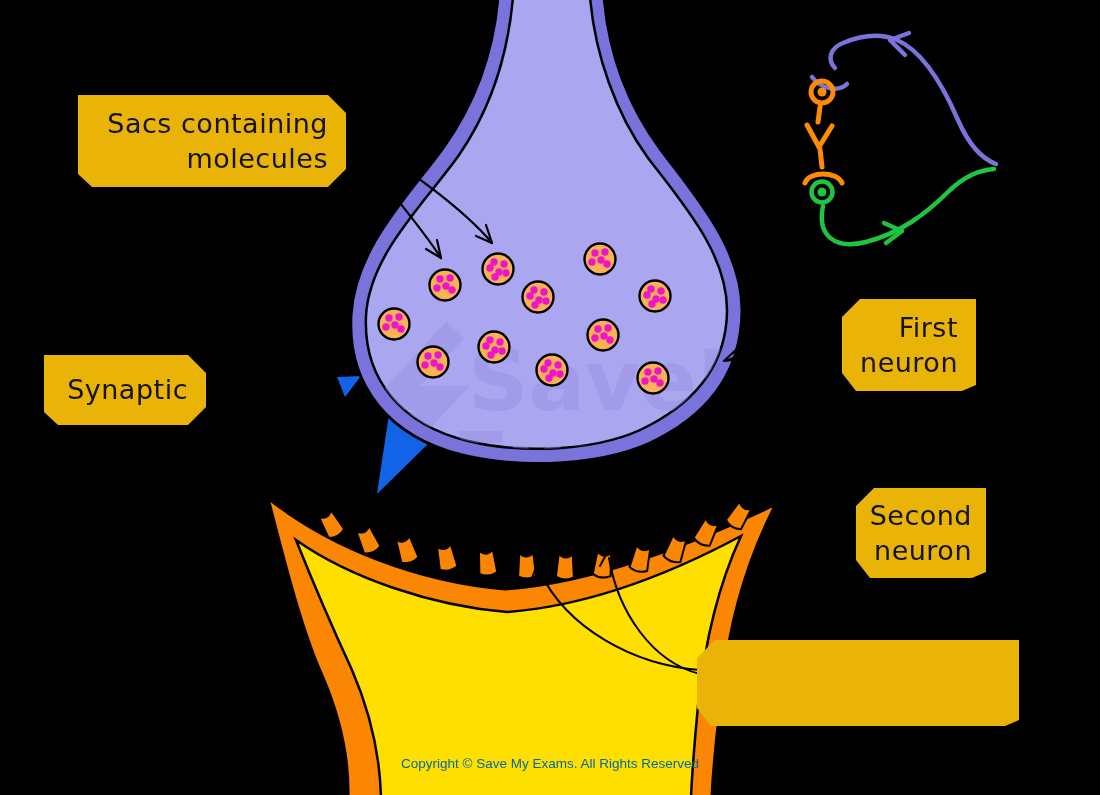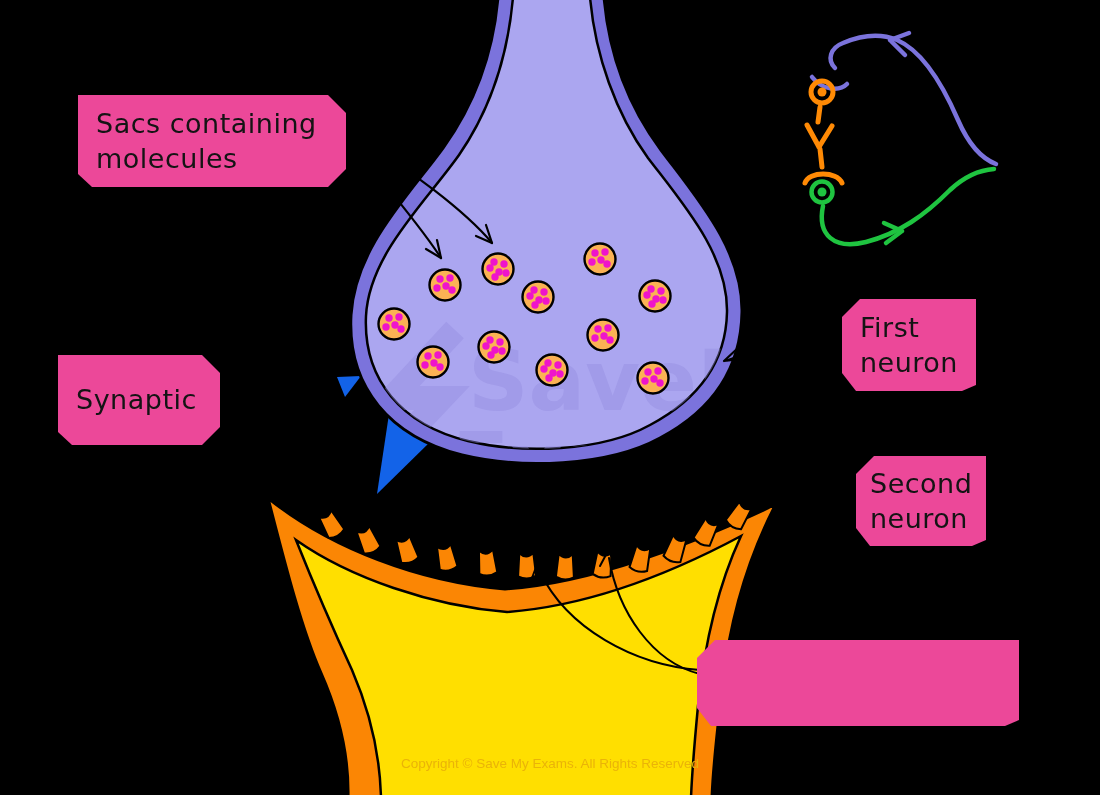--- a/index.html
+++ b/index.html
@@ -2,34 +2,35 @@
 <html><head>
 <meta charset="utf-8">
 <style>
   html,body{margin:0;padding:0;background:#000;}
   #canvas{
     position:relative;width:1100px;height:795px;background:#000;
     overflow:hidden;font-family:"DejaVu Sans",sans-serif;
   }
   #scene{position:absolute;left:0;top:0;}
   .label-box{
-    position:absolute;background:#ec4899;color:#141414;
+    position:absolute;background:#eab308;color:#141414;
     font-size:27px;line-height:1.3;display:flex;flex-direction:column;
     justify-content:center;padding:6px 18px;box-sizing:border-box;
     letter-spacing:0.5px;
+    align-items:flex-end;
   }
   .cut-right{clip-path:polygon(0 0,calc(100% - 18px) 0,100% 18px,100% calc(100% - 18px),calc(100% - 18px) 100%,14px 100%,0 calc(100% - 13px));}
   .cut-left{clip-path:polygon(18px 0,100% 0,100% calc(100% - 6px),calc(100% - 14px) 100%,14px 100%,0 calc(100% - 18px),0 18px);margin-top:12px;}
   .connector{position:absolute;width:30px;height:16px;}
   .connector.side-right{right:-29px;}
   .connector.side-left{left:-29px;}
   .lbl-line{display:block;white-space:nowrap;}
   #copyright{
     position:absolute;left:50%;top:756px;transform:translateX(-50%);
-    font-size:13.5px;color:#eab308;white-space:nowrap;
+    font-size:13.5px;color:#0369a1;white-space:nowrap;
     font-family:"Liberation Sans",sans-serif;
   }
 </style>
 </head>
 <body>
 
 <div id="canvas">
 
   <svg id="scene" width="1100" height="795" viewBox="0 0 1100 795">
 
@@ -226,38 +227,38 @@
 
   <div class="label-box cut-right" style="left:78px;top:95px;width:268px;height:92px;">
     <span class="lbl-line">Sacs containing</span>
     <span class="lbl-line">molecules</span>
     <svg class="connector side-right" style="top:38px;" width="30" height="16" viewBox="0 0 30 16">
       <line x1="9" y1="8" x2="27" y2="7" stroke="#000" stroke-width="2"></line>
       <circle cx="6" cy="8" r="3.5" fill="#fff" stroke="#000" stroke-width="2"></circle>
     </svg>
   </div>
 
-  <div class="label-box cut-right" style="left:58px;top:355px;width:162px;height:90px;">
+  <div class="label-box cut-right" style="left:44px;top:355px;width:162px;height:70px;">
     <span class="lbl-line">Synaptic</span>
     <svg class="connector side-right" style="top:37px;" width="30" height="16" viewBox="0 0 30 16">
       <line x1="9" y1="8" x2="27" y2="7" stroke="#000" stroke-width="2"></line>
       <circle cx="6" cy="8" r="3.5" fill="#fff" stroke="#000" stroke-width="2"></circle>
     </svg>
   </div>
 
   <div class="label-box cut-left" style="left:842px;top:287px;width:134px;height:92px;">
     <span class="lbl-line">First</span>
     <span class="lbl-line">neuron</span>
     <svg class="connector side-left" style="top:39px;" width="30" height="16" viewBox="0 0 30 16">
       <line x1="3" y1="7" x2="21" y2="8" stroke="#000" stroke-width="2"></line>
       <circle cx="24" cy="8" r="3.5" fill="#fff" stroke="#000" stroke-width="2"></circle>
     </svg>
   </div>
 
-  <div class="label-box cut-left" style="left:856px;top:444px;width:130px;height:90px;padding:6px 14px;">
+  <div class="label-box cut-left" style="left:856px;top:476px;width:130px;height:90px;padding:6px 14px;">
     <span class="lbl-line">Second</span>
     <span class="lbl-line">neuron</span>
     <svg class="connector side-left" style="top:37px;" width="30" height="16" viewBox="0 0 30 16">
       <line x1="3" y1="7" x2="21" y2="8" stroke="#000" stroke-width="2"></line>
       <circle cx="24" cy="8" r="3.5" fill="#fff" stroke="#000" stroke-width="2"></circle>
     </svg>
   </div>
 
   <div class="label-box cut-left" style="left:697px;top:628px;width:322px;height:86px;">
     <svg class="connector side-left" style="top:36px;" width="30" height="16" viewBox="0 0 30 16">

